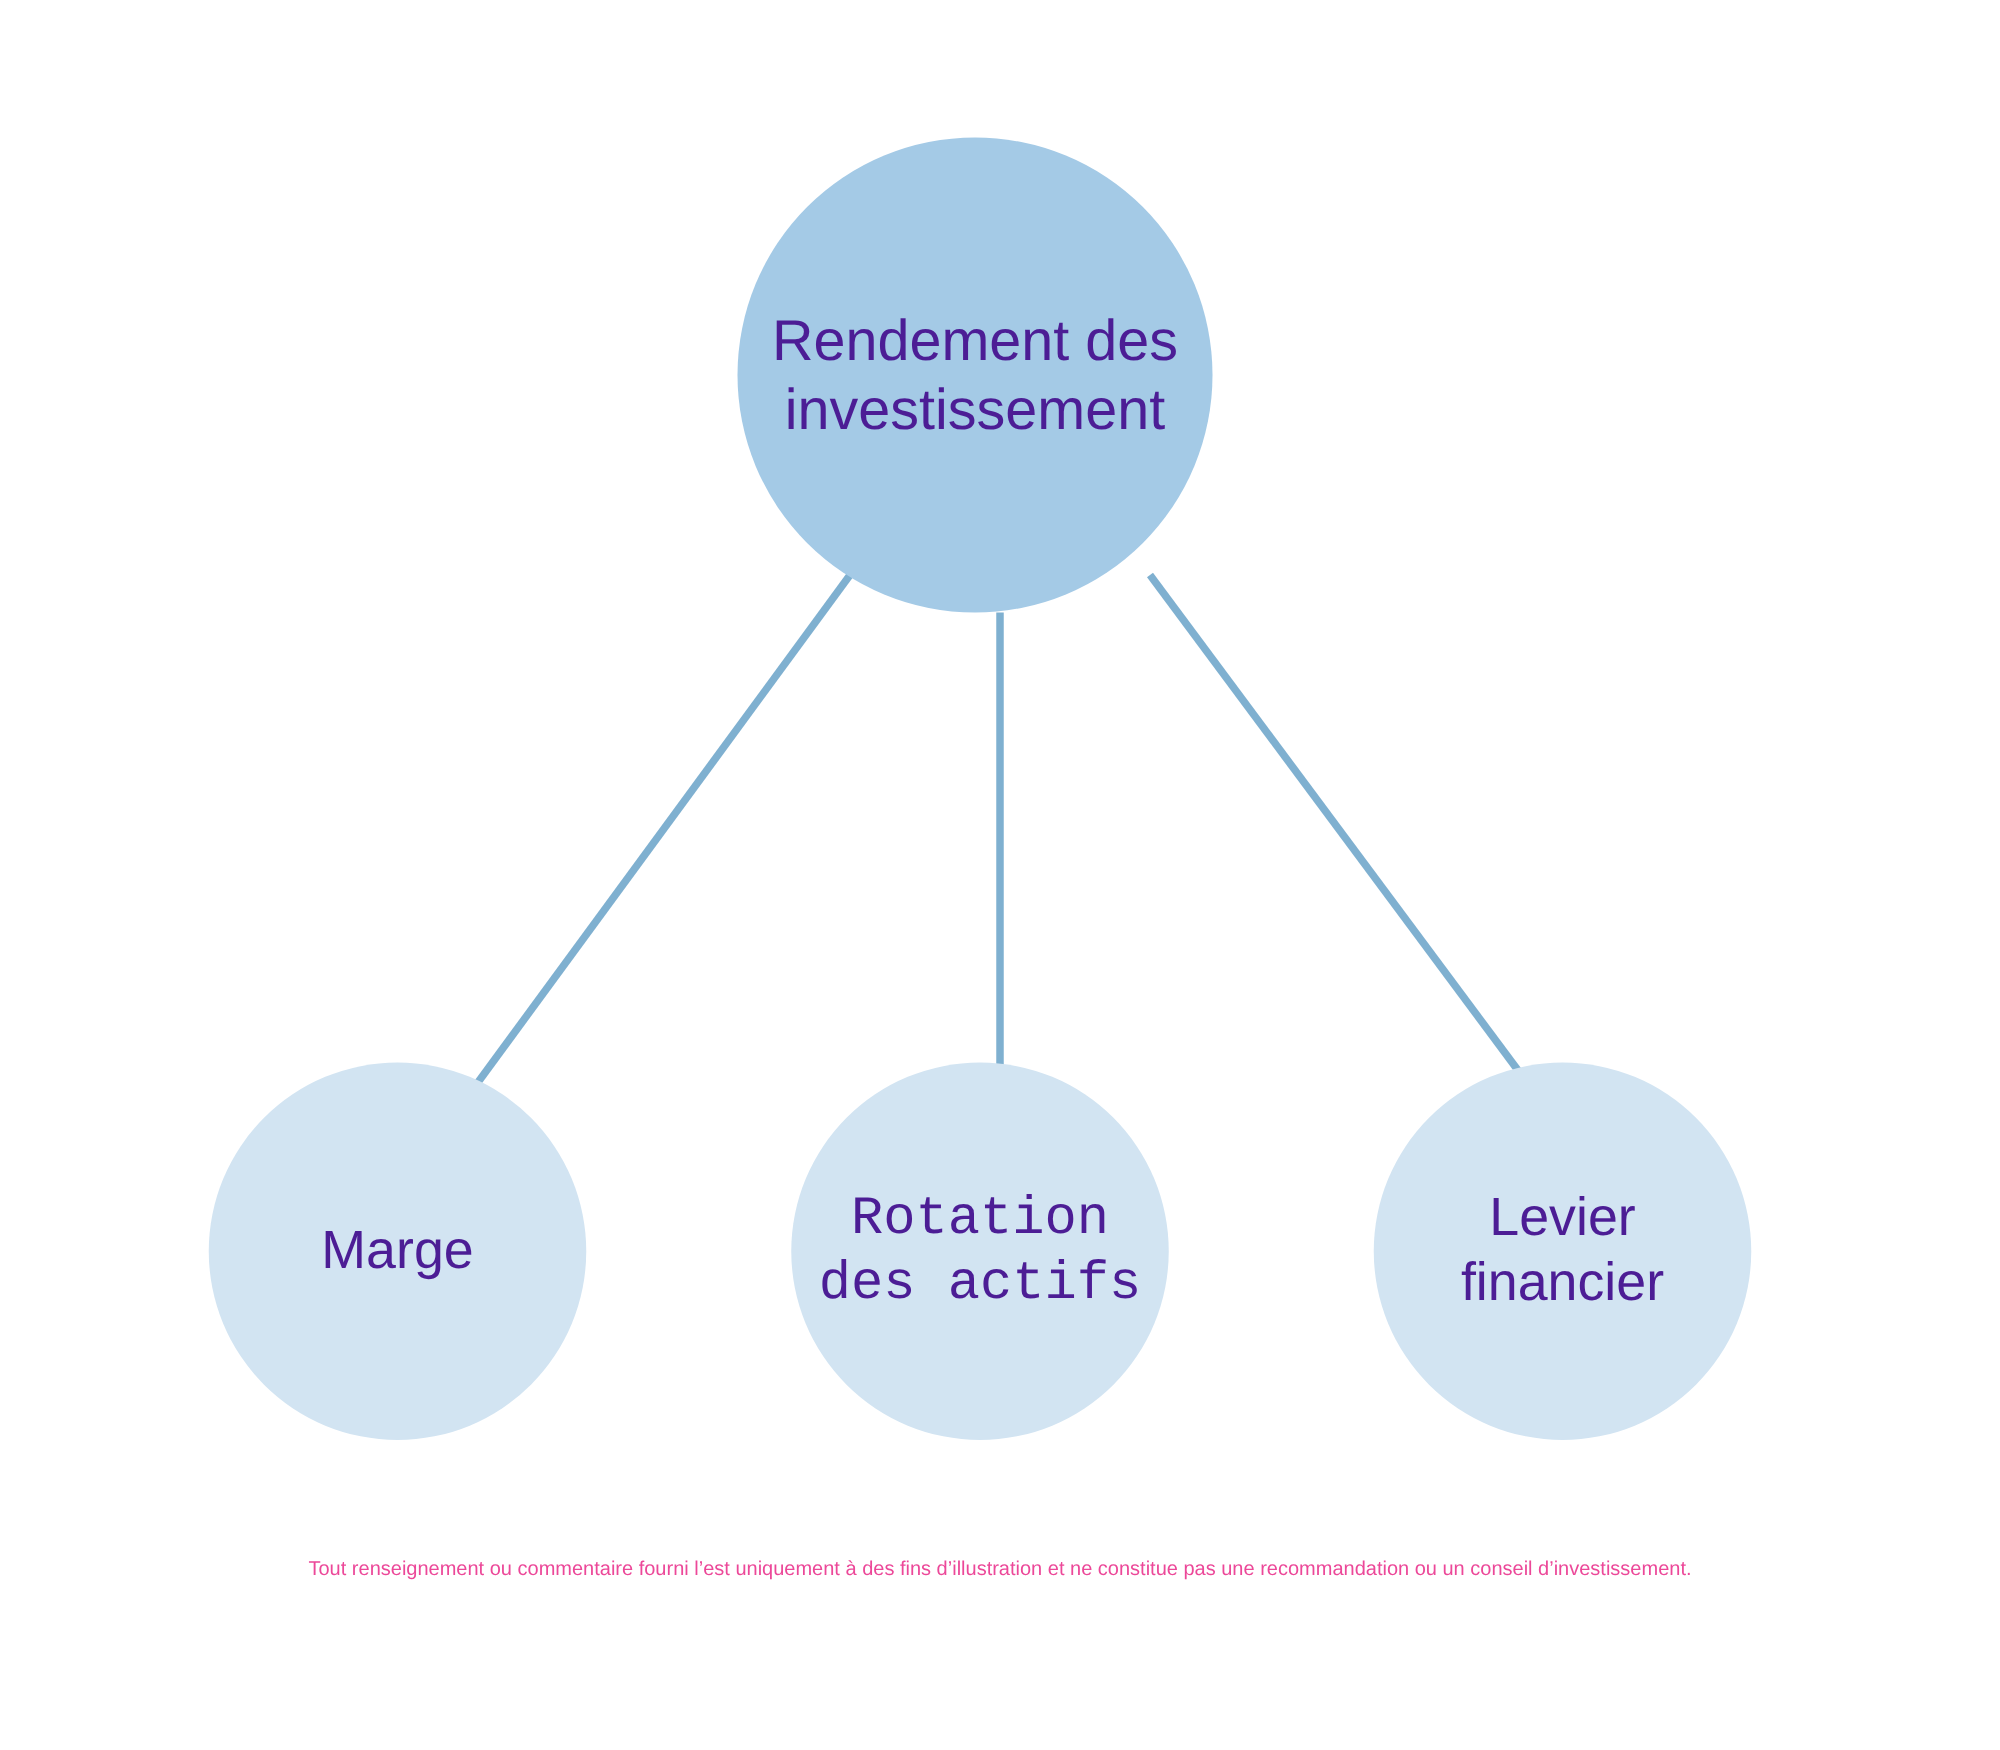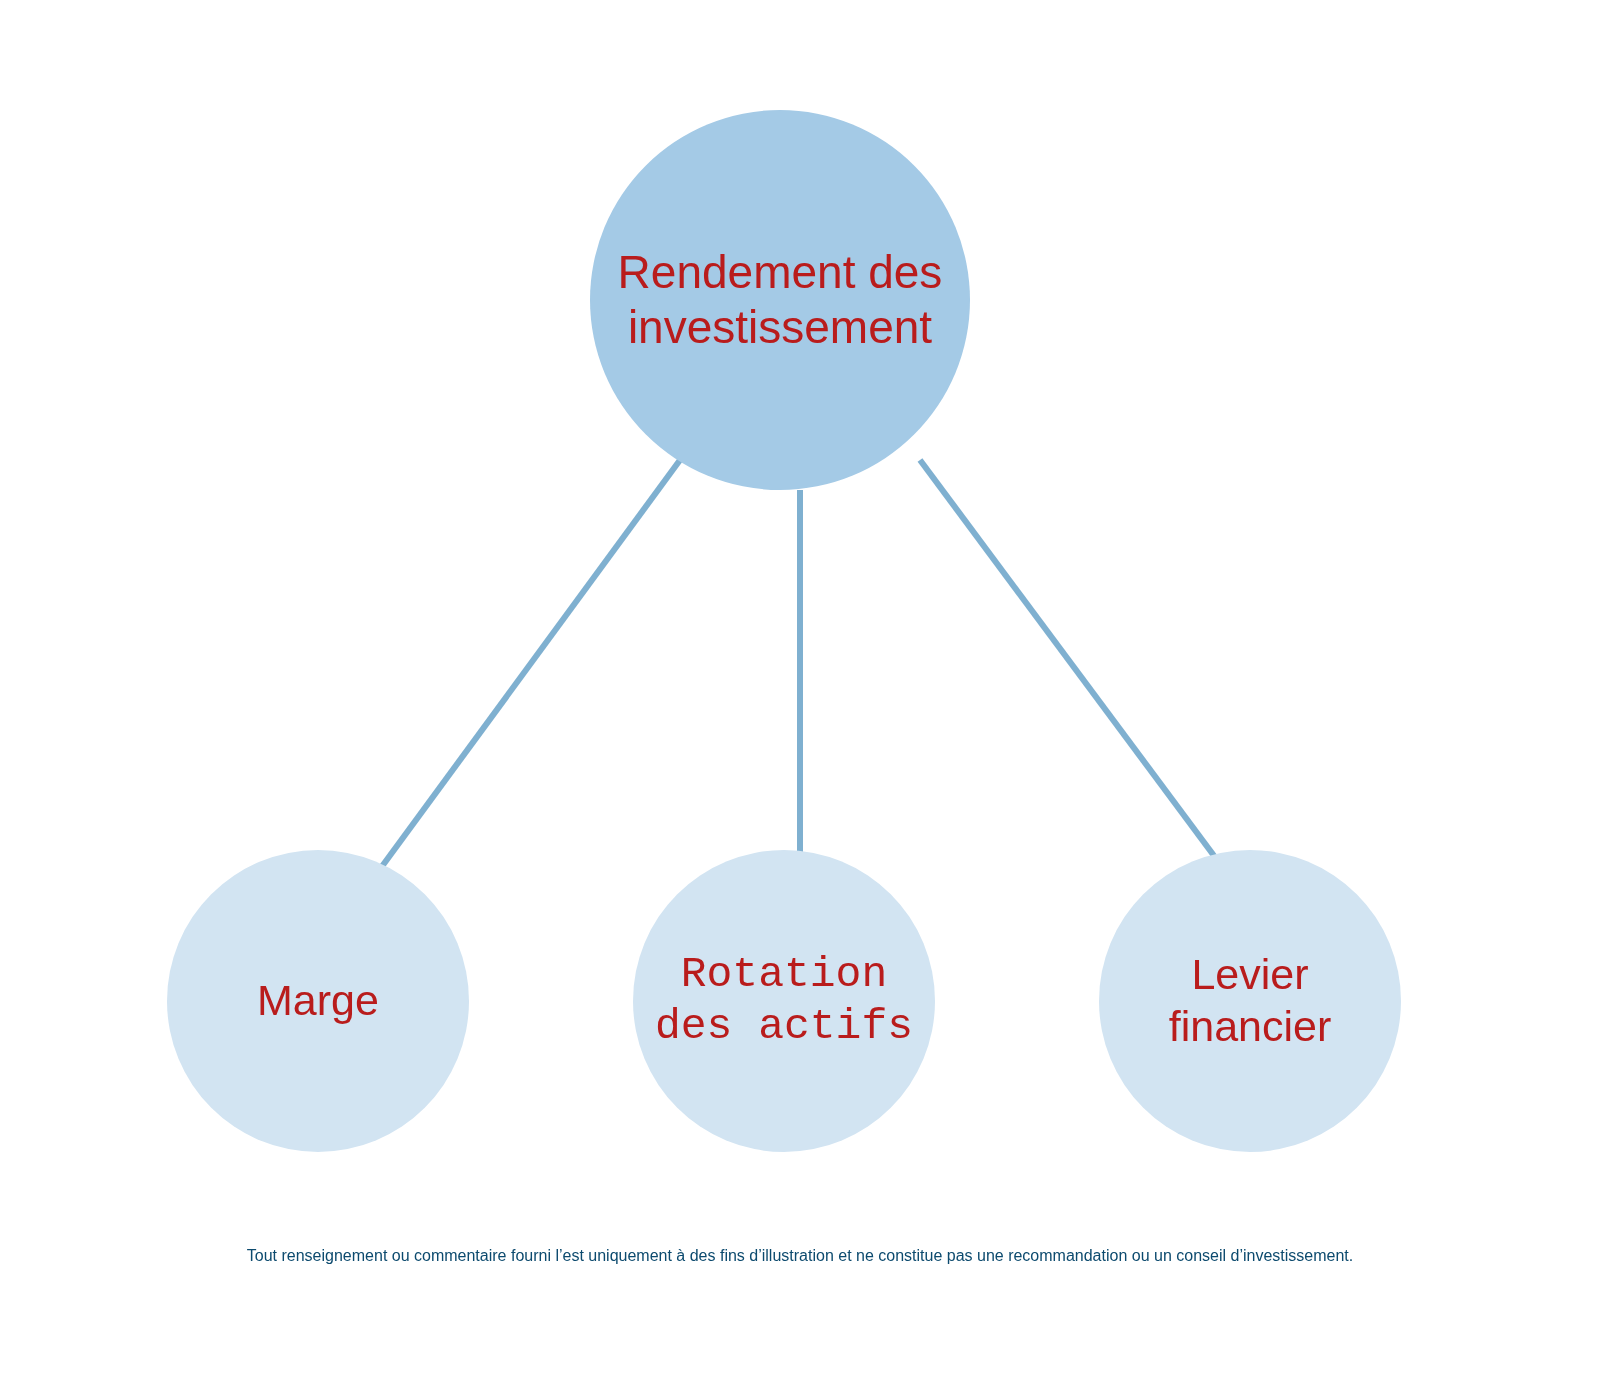--- a/index.html
+++ b/index.html
@@ -1,26 +1,26 @@
 <!DOCTYPE html>
 <html><head>
 <meta charset="utf-8">
 <style>
   html, body { margin: 0; padding: 0; background: #ffffff; }
   body { width: 1600px; height: 1400px; position: relative; overflow: hidden;
          font-family: "Liberation Sans", "DejaVu Sans", sans-serif; }
   svg.lines { position: absolute; left: 0; top: 0; width: 1600px; height: 1400px; }
   .node { position: absolute; border-radius: 50%; display: flex; align-items: center;
-          justify-content: center; text-align: center; color: #b91c1c; font-weight: 500; }
+          justify-content: center; text-align: center; color: #4c1d95; font-weight: 500; }
   .node .label { display: block; line-height: 1.2; }
   .root { left: 590px; top: 110px; width: 380px; height: 380px; background: #a4cae6; font-size: 46px; }
   .child { width: 302px; height: 302px; background: #d2e4f2; font-size: 43px; top: 850px; }
   .c1 { left: 167px; } .c2 { left: 633px; font-family: Liberation Mono, monospace; } .c3 { left: 1099px; text-align: center; }
   .footer { position: absolute; left: 0; width: 1600px; top: 1243px; text-align: center;
-            color: #0c4a6e; font-size: 16px; line-height: 25px; }
+            color: #ec4899; font-size: 16px; line-height: 25px; }
 </style>
 </head>
 <body>
 
 <svg class="lines" viewBox="0 0 1600 1400">
   <line x1="680" y1="460" x2="372" y2="880" stroke="#7fb0d0" stroke-width="6"></line>
   <line x1="800" y1="490" x2="800" y2="872" stroke="#7fb0d0" stroke-width="6"></line>
   <line x1="920" y1="460" x2="1232" y2="880" stroke="#7fb0d0" stroke-width="6"></line>
 </svg>
 

